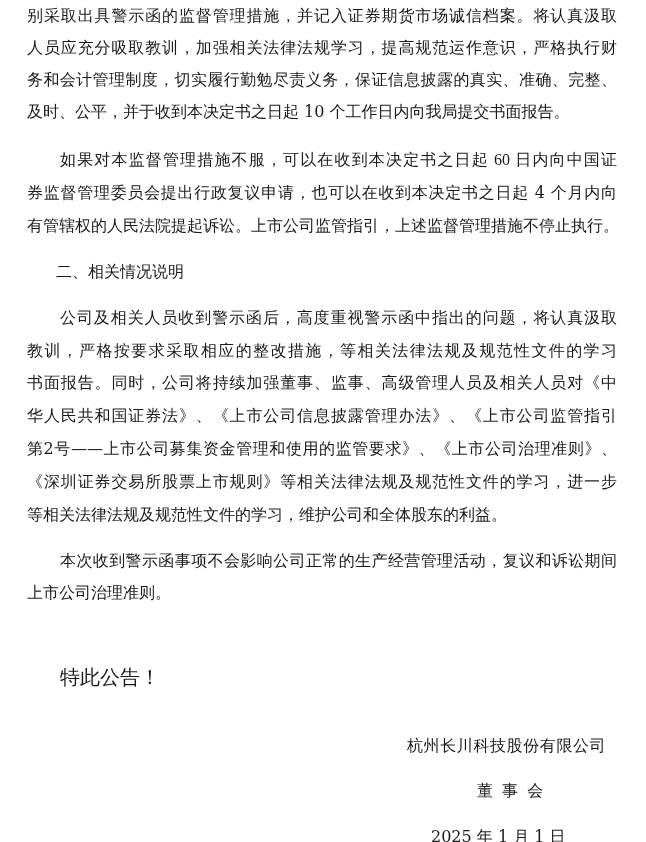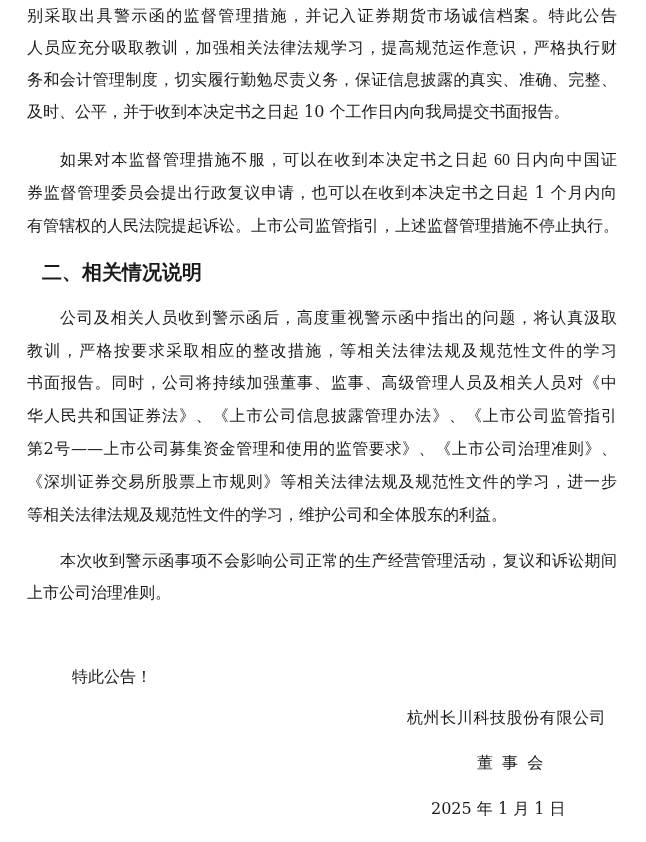--- a/index.html
+++ b/index.html
@@ -2,40 +2,40 @@
 <html><head>
 <meta charset="utf-8">
 <style>
   html, body { margin: 0; padding: 0; background: #ffffff; }
   body { width: 646px; height: 842px; position: relative; overflow: hidden;
          font-family: "DejaVu Serif", "Liberation Serif", serif; color: #1a1a1a; }
   .line { position: absolute; left: 27px; width: 590px; font-size: 16px; line-height: 20px;
           white-space: nowrap; text-align: justify; text-align-last: justify; }
   .line.last { text-align-last: left; }
   .line.indent { left: 60px; width: 557px; font-family: Liberation Serif, serif; }
-  .heading { position: absolute; left: 42px; font-size: 20px; line-height: 20px; font-weight: bold;
+  .heading { position: absolute; left: 56px; font-size: 16px; line-height: 20px; font-weight: normal;
              font-family: "DejaVu Sans", "Liberation Sans", sans-serif; white-space: nowrap; }
-  .closing { position: absolute; left: 72px; font-size: 16px; line-height: 20px; white-space: nowrap; }
-  .sig { position: absolute; font-size: 16px; line-height: 20px; white-space: nowrap; }
+  .closing { position: absolute; left: 60px; font-size: 20px; line-height: 20px; white-space: nowrap; }
+  .sig { position: absolute; font-size: 16px; line-height: 20px; white-space: nowrap; margin-top: 28px; }
 </style>
 </head>
 <body>
 
 <div>
 
   <div>
-    <div class="line" style="top:6px">别采取出具警示函的监督管理措施，并记入证券期货市场诚信档案。特此公告</div>
+    <div class="line" style="top:6px">别采取出具警示函的监督管理措施，并记入证券期货市场诚信档案。将认真汲取</div>
     <div class="line" style="top:38px">人员应充分吸取教训，加强相关法律法规学习，提高规范运作意识，严格执行财</div>
     <div class="line" style="top:70px">务和会计管理制度，切实履行勤勉尽责义务，保证信息披露的真实、准确、完整、</div>
     <div class="line last" style="top:102px">及时、公平，并于收到本决定书之日起 10 个工作日内向我局提交书面报告。</div>
   </div>
 
   <div>
     <div class="line indent" style="top:150px">如果对本监督管理措施不服，可以在收到本决定书之日起 60 日内向中国证</div>
-    <div class="line" style="top:183px">券监督管理委员会提出行政复议申请，也可以在收到本决定书之日起 1 个月内向</div>
+    <div class="line" style="top:183px">券监督管理委员会提出行政复议申请，也可以在收到本决定书之日起 4 个月内向</div>
     <div class="line" style="top:216px">有管辖权的人民法院提起诉讼。上市公司监管指引，上述监督管理措施不停止执行。</div>
   </div>
 
   <div class="heading" style="top:262px">二、相关情况说明</div>
 
   <div>
     <div class="line indent" style="top:308px">公司及相关人员收到警示函后，高度重视警示函中指出的问题，将认真汲取</div>
     <div class="line" style="top:341px">教训，严格按要求采取相应的整改措施，等相关法律法规及规范性文件的学习</div>
     <div class="line" style="top:373px">书面报告。同时，公司将持续加强董事、监事、高级管理人员及相关人员对《中</div>
     <div class="line" style="top:406px">华人民共和国证券法》、《上市公司信息披露管理办法》、《上市公司监管指引</div>

